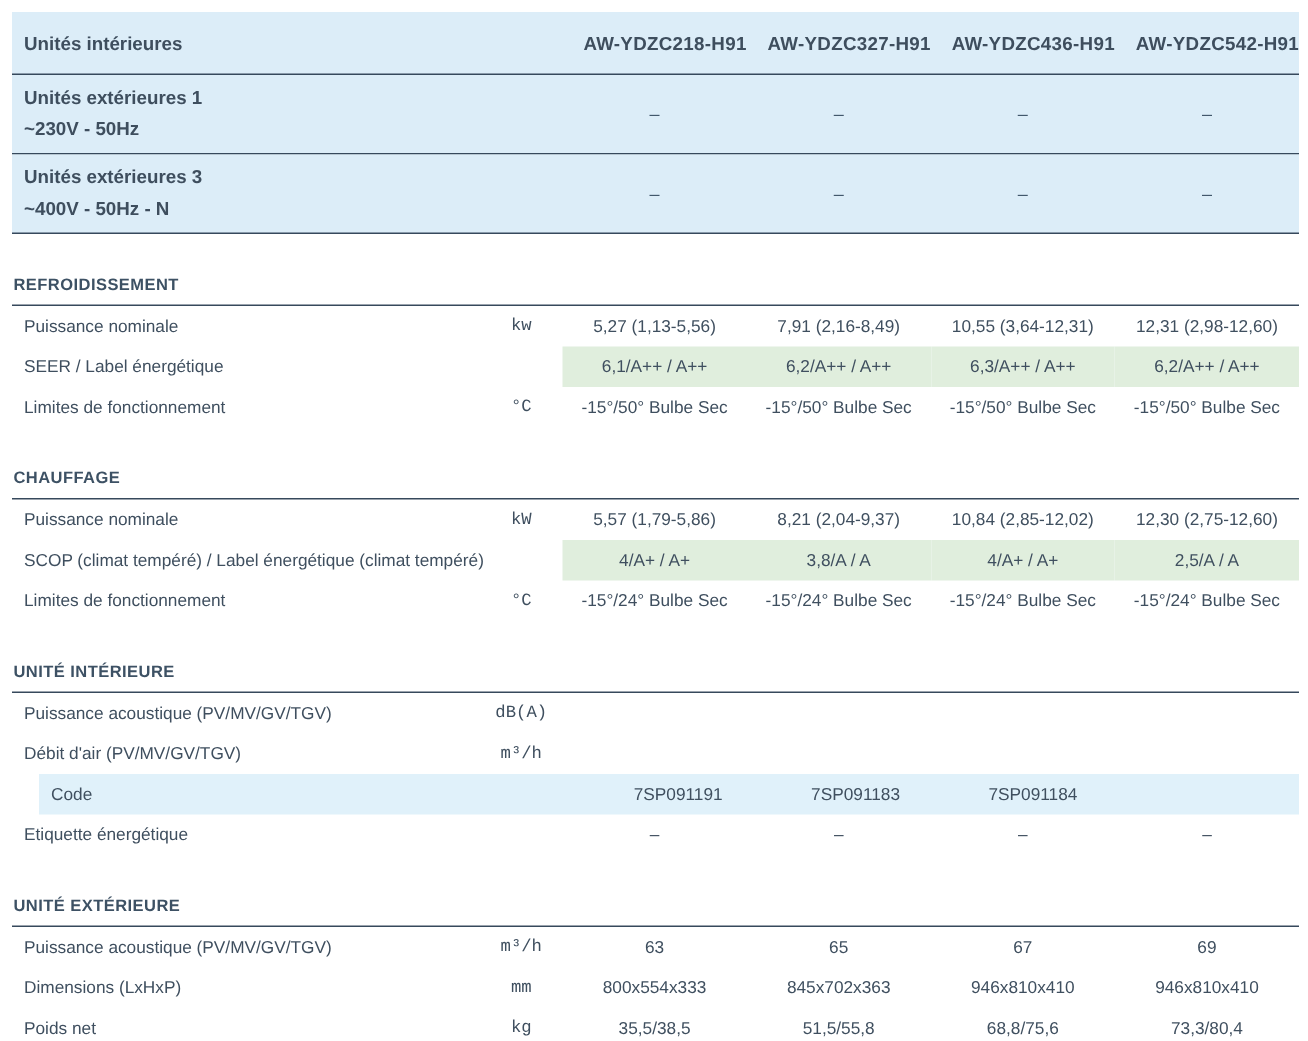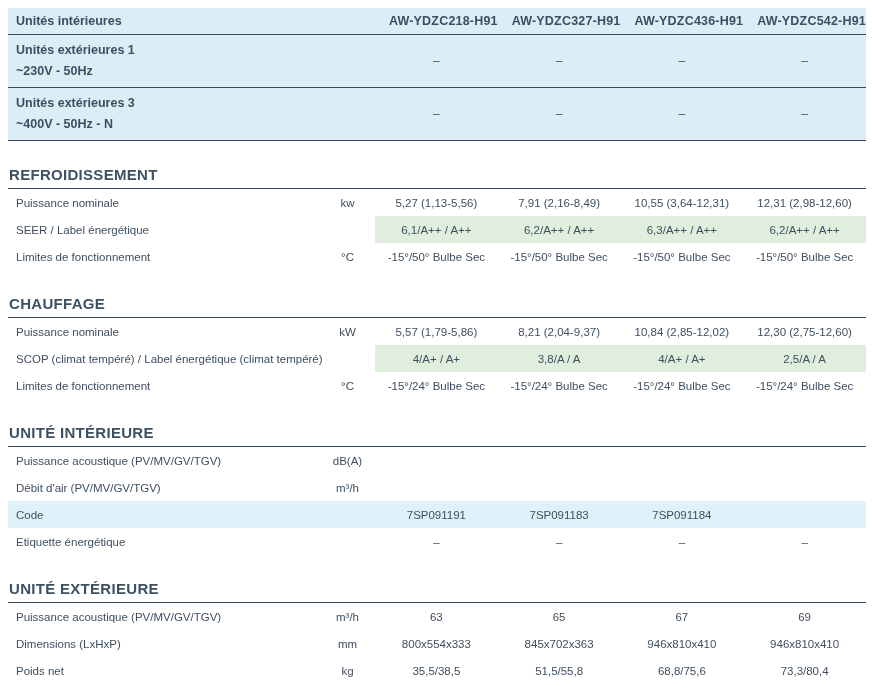--- a/index.html
+++ b/index.html
@@ -21,47 +21,47 @@
   .wrap{padding:8px 6px 0 8px;}
 
   
   .trow{
     display:grid;
     grid-template-columns:367px 1fr 1fr 1fr 1fr;
     background:var(--blue);
     border-bottom:1px solid var(--line);
     align-items:center;
   }
-  .trow.first{height:27px;}
+  .trow.first{height:42px;}
   .trow.multi{padding:5px 0;}
   .tlabel{padding-left:8px;font-size:12.5px;font-weight:600;color:#3e4e5e;}
   .tlabel .ln{line-height:21px;white-space:nowrap;}
   .model{
     text-align:right;font-size:12.5px;font-weight:600;color:#3e4e5e;
     letter-spacing:.2px;white-space:nowrap;
   }
   .tdash{text-align:center;font-size:12px;color:#42586c;}
 
   
   .spec-section{margin-top:27px;}
   .section-title{
-    font-size:15px;line-height:14px;font-weight:700;color:var(--title);
+    font-size:11px;line-height:14px;font-weight:700;color:var(--title);
     letter-spacing:.3px;margin:0 0 6px 1px;
   }
   .section-rule{border:0;border-top:1px solid var(--line);margin:0;}
   .srow{
     display:grid;
     grid-template-columns:312px 55px 1fr 1fr 1fr 1fr;
     min-height:27px;align-items:stretch;
     font-size:11.5px;
   }
-  .srow.hl-blue{background:var(--code-blue);}
+  .srow.hl-blue{background:var(--code-blue);margin-left:18px;}
   .cell{display:flex;align-items:center;}
   .cell.label{padding-left:8px;white-space:nowrap;overflow:visible;text-align:center;}
-  .cell.unit{justify-content:center;}
+  .cell.unit{justify-content:center;font-family:Liberation Mono, monospace;}
   .cell.val{justify-content:center;text-align:center;white-space:nowrap;}
   .srow.hl-green .cell.val{background:var(--green);}
 </style>
 </head>
 <body>
 
 <div class="wrap">
 
   <div class="top-block">
     <div class="trow first">

